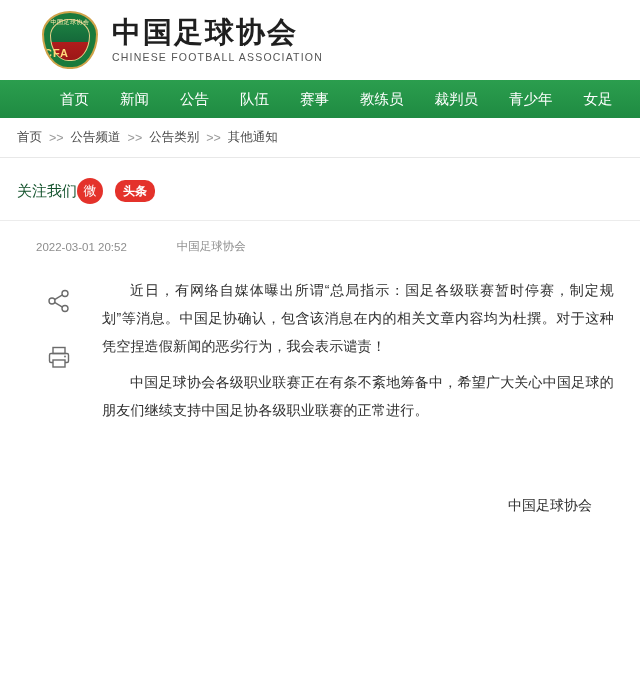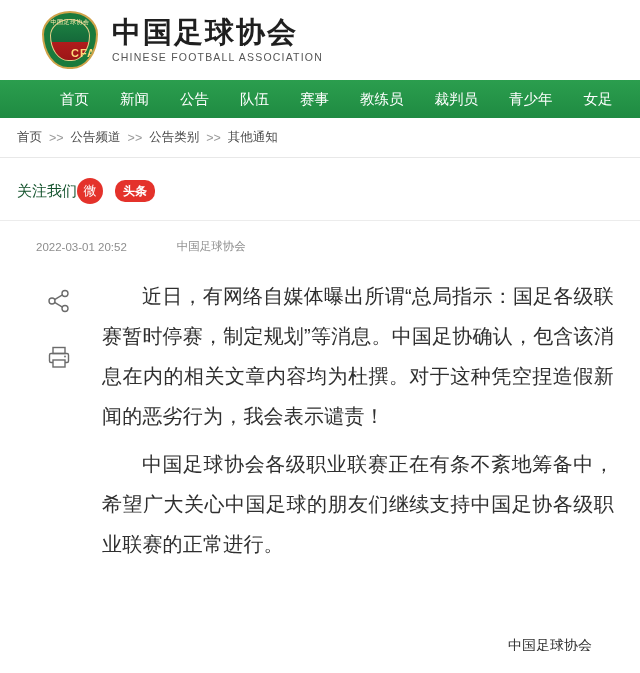--- a/index.html
+++ b/index.html
@@ -43,21 +43,21 @@
     position: absolute;
     left: 6px; top: 6px; right: 6px; bottom: 6px;
     border: 1px solid #e8d08a;
     border-radius: 50% 50% 46% 46% / 40% 40% 60% 60%;
     background: linear-gradient(#1d8342, #15693a 55%, #b01c1c 55%, #9c1717);
   }
   .shield-text {
     position: absolute;
     bottom: 8px;
     left: 0; right: 0;
-    text-align: right;
+    text-align: left;
     color: #ffd97a;
     font-size: 11px;
     font-weight: bold;
     letter-spacing: 1px;
   }
   .shield-top {
     position: absolute;
     top: 5px;
     left: 0; right: 0;
     text-align: center;
@@ -176,21 +176,21 @@
   .tool-btn {
     width: 34px; height: 34px;
     margin: 0 0 22px 6px;
     display: flex; align-items: center; justify-content: center;
     cursor: pointer;
   }
   .tool-btn svg { display: block; }
 
   .body-text {
     flex: 1;
-    font-size: 20px;
+    font-size: 14px;
     color: #2f2f2f;
     line-height: 2.0;
     letter-spacing: .2px;
     text-align: justify;
   }
   .body-text p { margin: 0 0 8px 0; text-indent: 2em; }
 
   .signature {
     margin-top: 58px;
     text-align: right;

